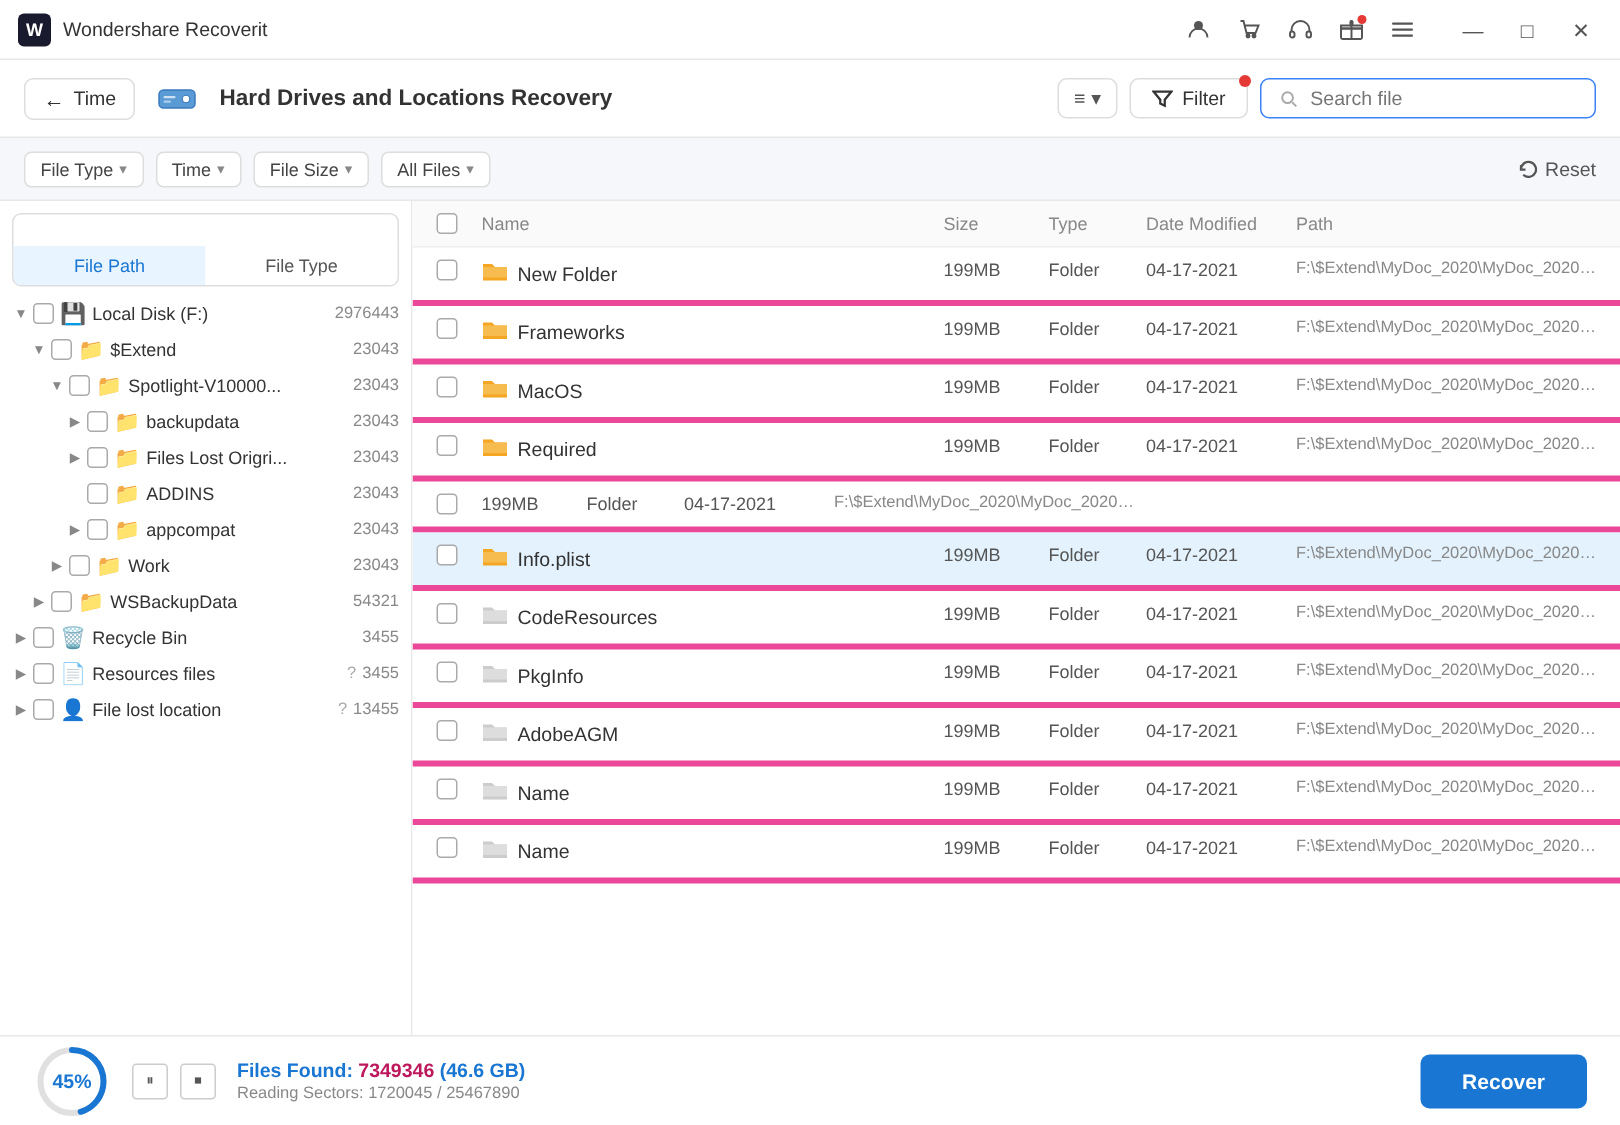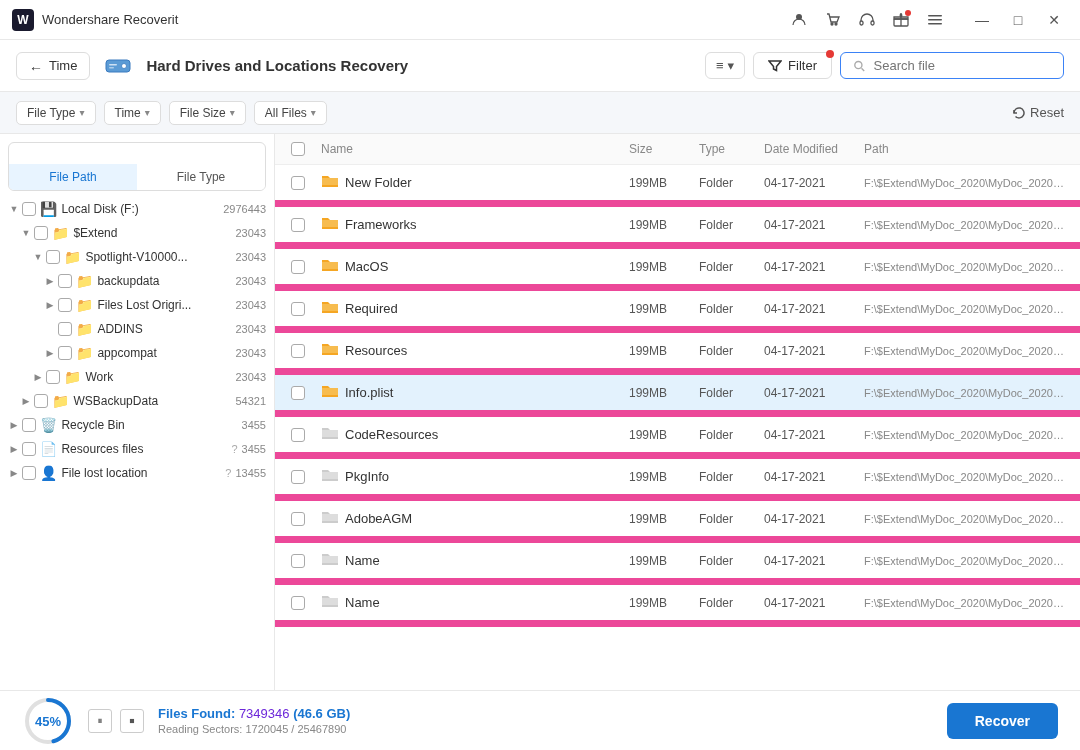--- a/index.html
+++ b/index.html
@@ -82,21 +82,21 @@
 
     .table-header { display: flex; align-items: center; padding: 8px 16px; border-bottom: 1px solid #eee; background: #fafafa; position: sticky; top: 0; z-index: 1; }
     .col-check { width: 30px; flex-shrink: 0; }
     .col-name { flex: 1; }
     .col-size { width: 70px; flex-shrink: 0; }
     .col-type { width: 65px; flex-shrink: 0; }
     .col-date { width: 100px; flex-shrink: 0; }
     .col-path { width: 200px; flex-shrink: 0; }
     .th { font-size: 12px; color: #888; font-weight: 500; }
 
-    .table-row { display: flex; align-items: center; padding: 8px 16px; border-bottom: 7px solid #ec4899; cursor: pointer; }
+    .table-row { display: flex; align-items: flex-start; padding: 8px 16px; border-bottom: 4px solid #ec4899; cursor: pointer; }
     .table-row.selected { background: #e3f2fd; }
     .row-check { width: 30px; flex-shrink: 0; }
     .checkbox { width: 14px; height: 14px; border: 1px solid #aaa; border-radius: 3px; background: white; display: flex; align-items: center; justify-content: center; }
     .row-name { flex: 1; display: flex; align-items: center; gap: 6px; font-size: 13px; color: #333; }
     .row-size { width: 70px; flex-shrink: 0; font-size: 12px; color: #555; }
     .row-type { width: 65px; flex-shrink: 0; font-size: 12px; color: #555; }
     .row-date { width: 100px; flex-shrink: 0; font-size: 12px; color: #555; }
     .row-path { width: 200px; flex-shrink: 0; font-size: 11px; color: #888; overflow: hidden; text-overflow: ellipsis; white-space: nowrap; }
 
     
@@ -408,27 +408,20 @@
           </div>
           <div class="row-size col-size">199MB</div>
           <div class="row-type col-type">Folder</div>
           <div class="row-date col-date">04-17-2021</div>
           <div class="row-path col-path">F:\$Extend\MyDoc_2020\MyDoc_2020\M...</div>
         </div>
         <div class="table-row">
           <div class="row-check col-check">
             <div class="checkbox"></div>
           </div>
-          <div class="row-name col-name">
-            <span><svg width="18" height="16" viewBox="0 0 18 16" fill="none">
-                <path d="M1 3h6l2 2h8v9H1z" fill="#f5a623"></path>
-                <path d="M1 5h16v7H1z" fill="#f7bc4f"></path>
-              </svg></span>
-            <span>Resources</span>
-          </div>
           <div class="row-size col-size">199MB</div>
           <div class="row-type col-type">Folder</div>
           <div class="row-date col-date">04-17-2021</div>
           <div class="row-path col-path">F:\$Extend\MyDoc_2020\MyDoc_2020\M...</div>
         </div>
         <div class="table-row selected">
           <div class="row-check col-check">
             <div class="checkbox"></div>
           </div>
           <div class="row-name col-name">
@@ -535,19 +528,19 @@
         <circle class="fg" cx="26" cy="26" r="21"></circle>
       </svg>
       <div class="progress-text">45%</div>
     </div>
     <div class="playback-controls">
       <div class="play-btn">⏸</div>
       <div class="play-btn">⏹</div>
     </div>
     <div class="status-info">
       <div class="files-found">
-        <span>Files Found: </span><span style="color:#6d28d9;font-weight:400">7349346</span> <span>(46.6 GB)</span>
+        <span>Files Found: </span><span style="color:#be185d;font-weight:700">7349346</span> <span>(46.6 GB)</span>
       </div>
       <div class="reading-sectors">Reading Sectors: 1720045 / 25467890</div>
     </div>
   </div>
   <button class="recover-btn">Recover</button>
 </div>
 
 </body></html>

